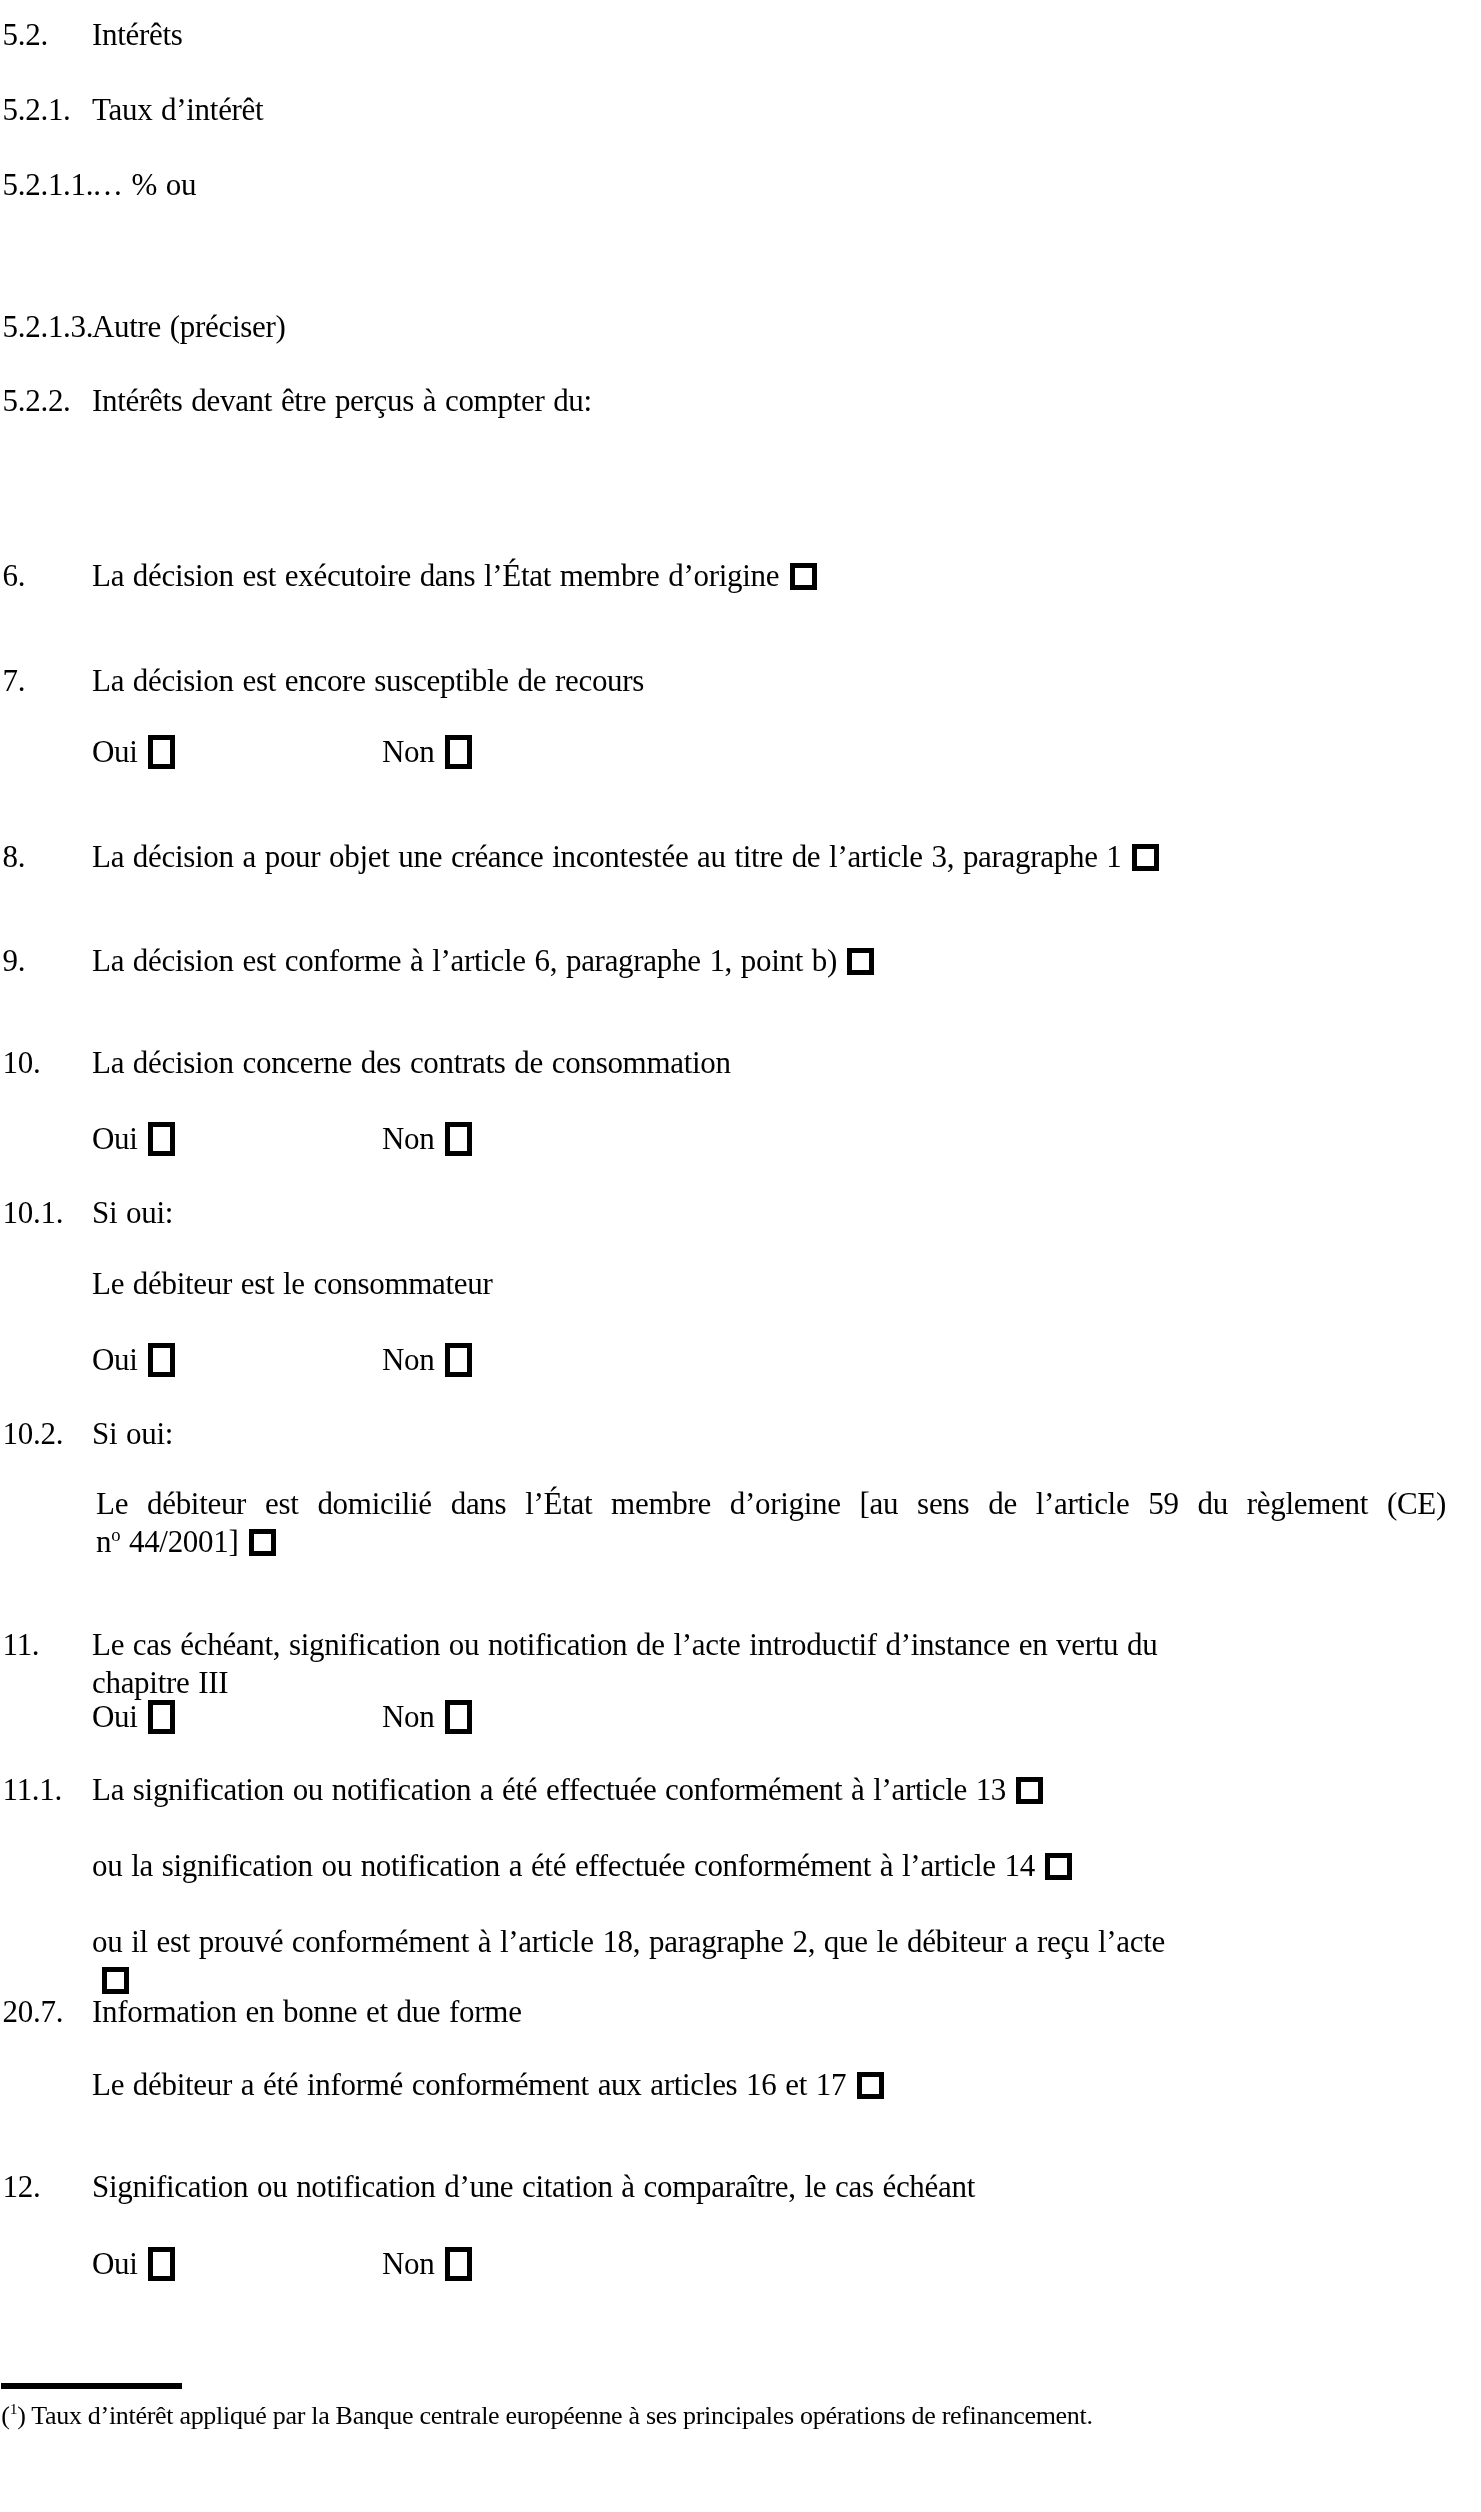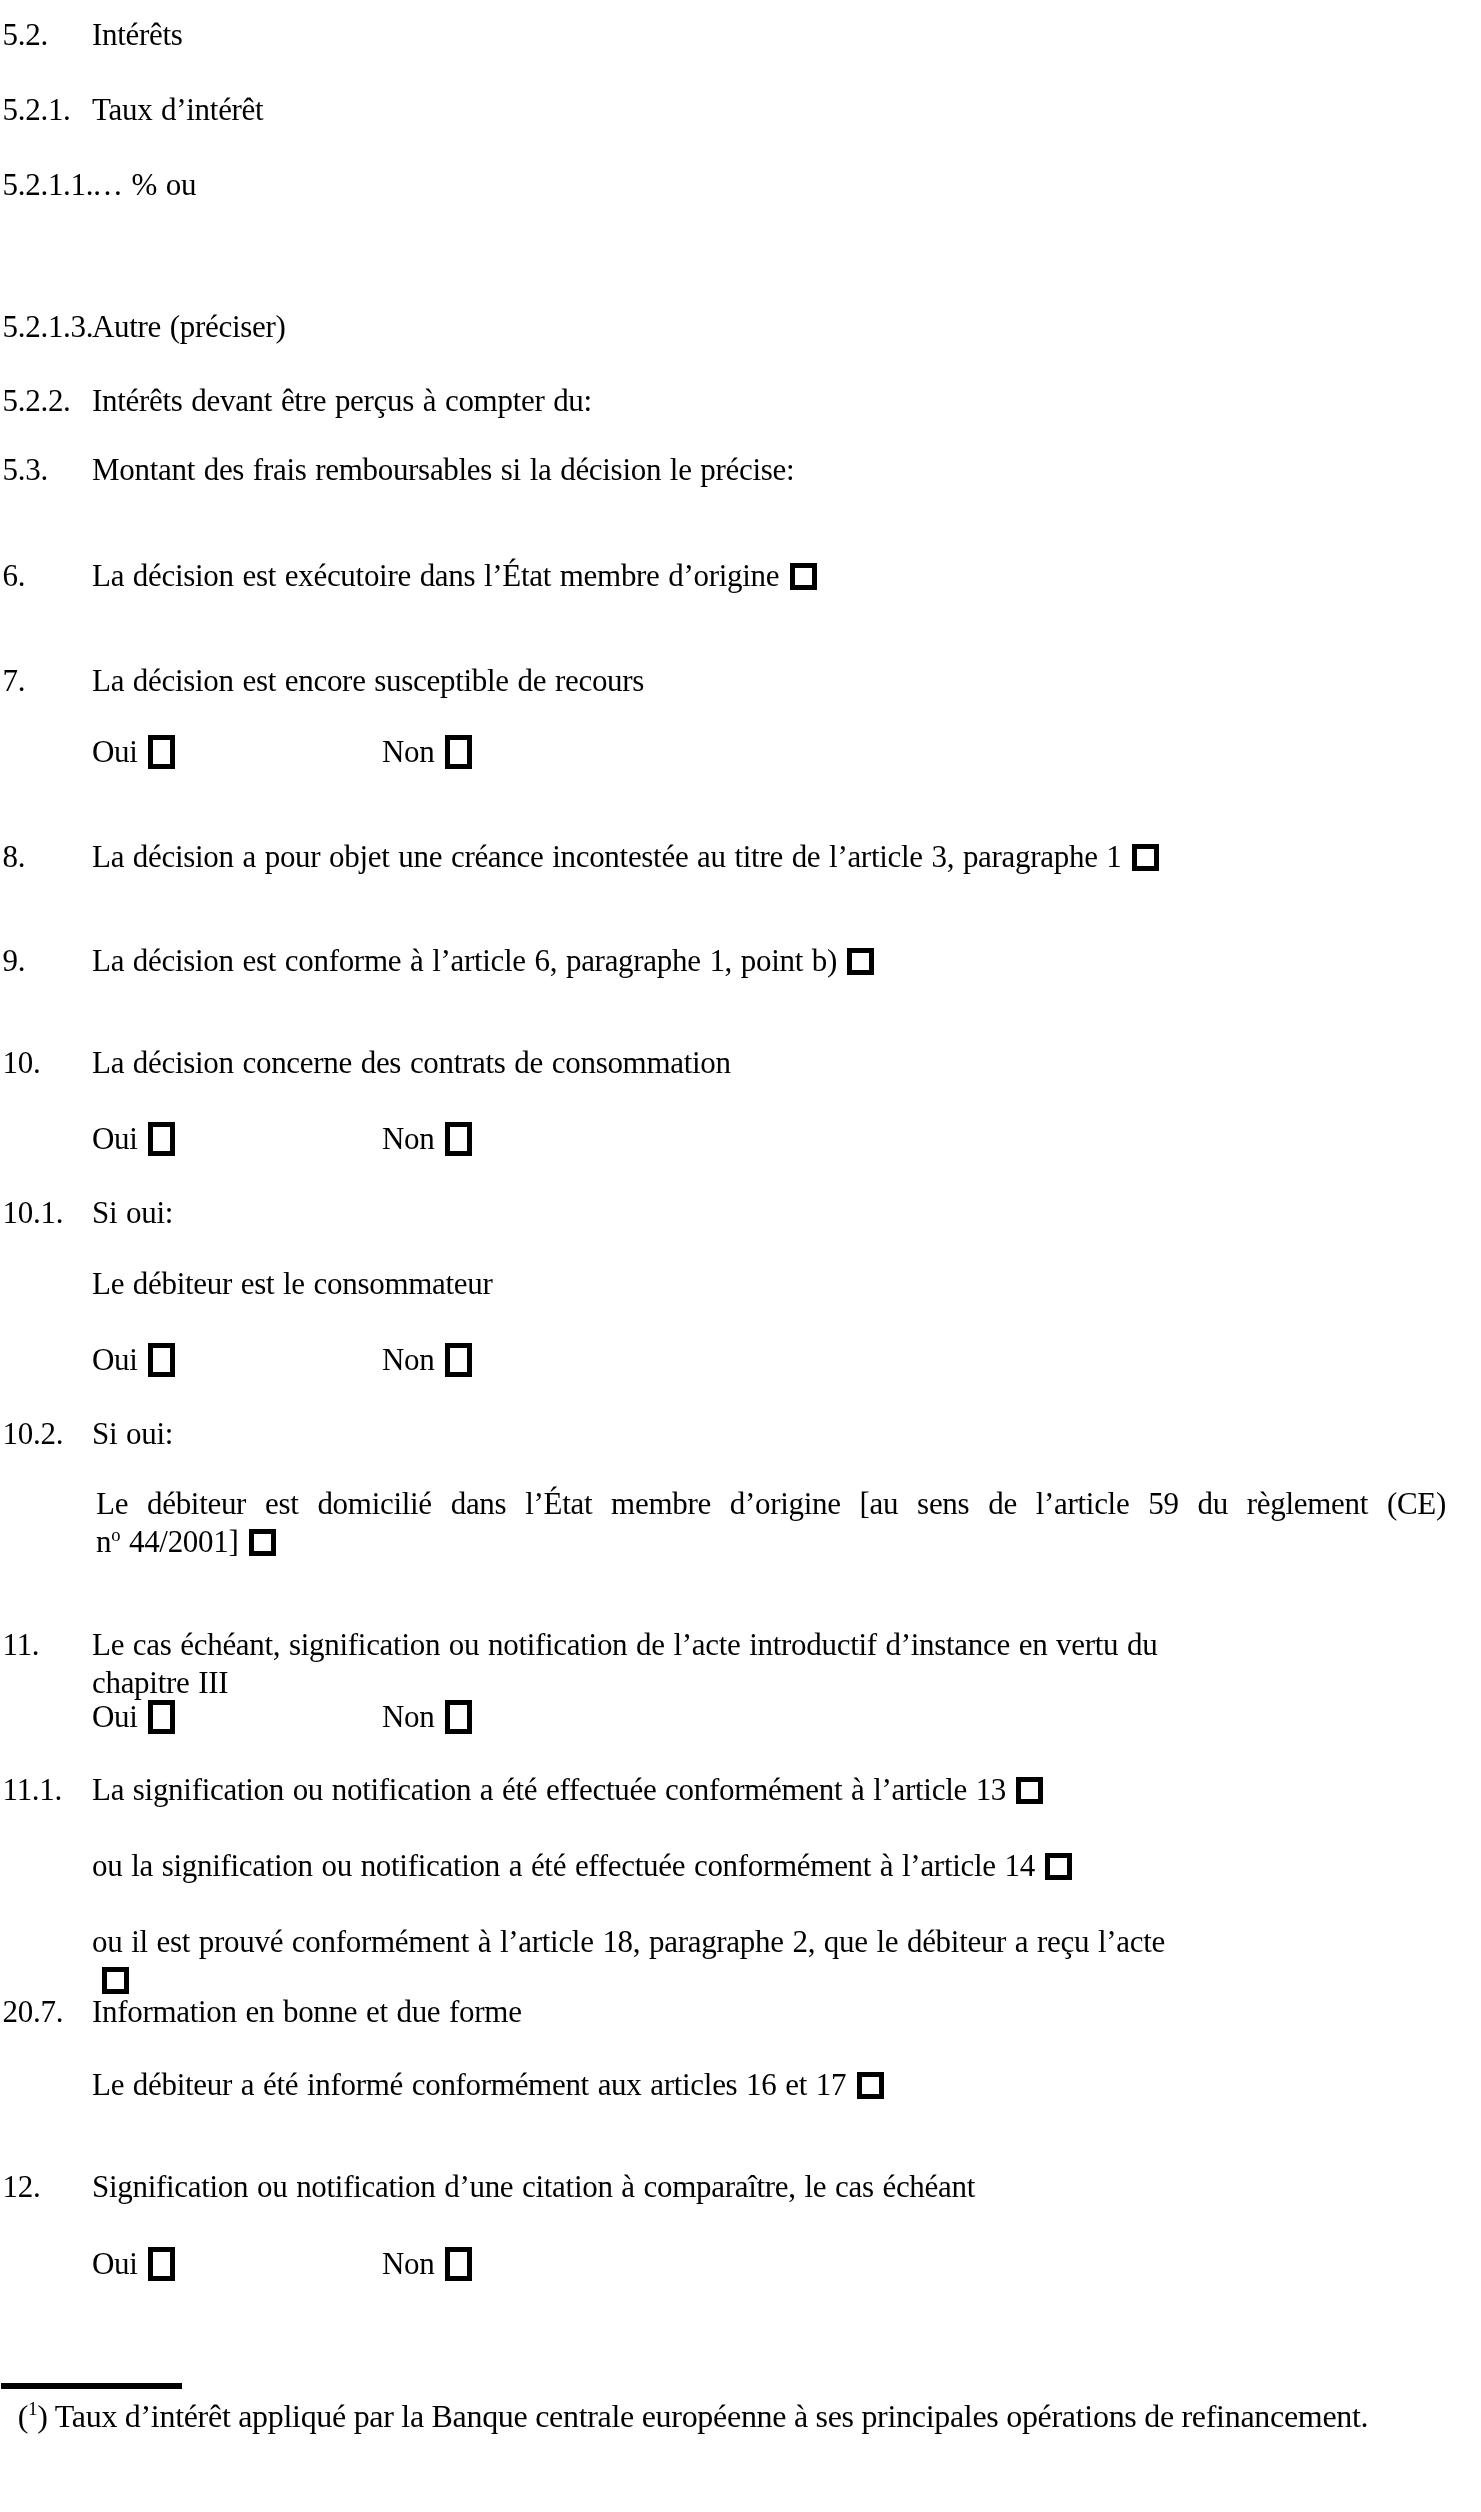--- a/index.html
+++ b/index.html
@@ -8,21 +8,21 @@
   .row{position:absolute;left:0;width:1177px;font-size:31px;line-height:38px;letter-spacing:-0.3px;word-spacing:1.3px;}
   .num{position:absolute;left:2.6px;top:0;white-space:nowrap;}
   .content{margin-left:92px;}
   .para{margin-left:96px;width:1350px;text-align:justify;}
   .cb{display:inline-block;width:17px;height:17px;border:5.2px solid #000;background:#fff;vertical-align:-3.9px;margin-left:10.4px;}
   .cb.tall{height:23.4px;vertical-align:-6.5px;}
   .non{margin-left:207px;}
   sup{font-size:0.60em;line-height:0;}
   .nowrap{white-space:nowrap;}
   .fn-rule{position:absolute;left:1.3px;top:2383px;width:181px;height:5.9px;background:#000;}
-  .footnote{position:absolute;left:1.3px;top:2399px;width:1367px;font-size:32px;line-height:34px;letter-spacing:-0.3px;text-align:right;}
+  .footnote{position:absolute;left:1.3px;top:2399px;width:1367px;font-size:26px;line-height:34px;letter-spacing:-0.3px;}
 </style>
 </head>
 <body>
 
 <div class="page">
 
   <div class="row" style="top:16.3px">
     <span class="num">5.2.</span>
     <div class="content"><span>Intérêts</span></div>
   </div>
@@ -41,24 +41,20 @@
   <div class="row" style="top:308px">
     <span class="num">5.2.1.3.</span>
     <div class="content"><span>Autre (préciser)</span></div>
   </div>
 
   <div class="row" style="top:382px">
     <span class="num">5.2.2.</span>
     <div class="content"><span>Intérêts devant être perçus à compter du:</span></div>
   </div>
 
-  <div class="row" style="top:451px">
-    <span class="num">5.3.</span>
-    <div class="content"><span>Montant des frais remboursables si la décision le précise:</span></div>
-  </div>
 
   <div class="row" style="top:557px">
     <span class="num">6.</span>
     <div class="content"><span>La décision est exécutoire dans l’État membre d’origine</span><span class="cb"></span></div>
   </div>
 
   <div class="row" style="top:662px">
     <span class="num">7.</span>
     <div class="content"><span>La décision est encore susceptible de recours</span></div>
   </div>

